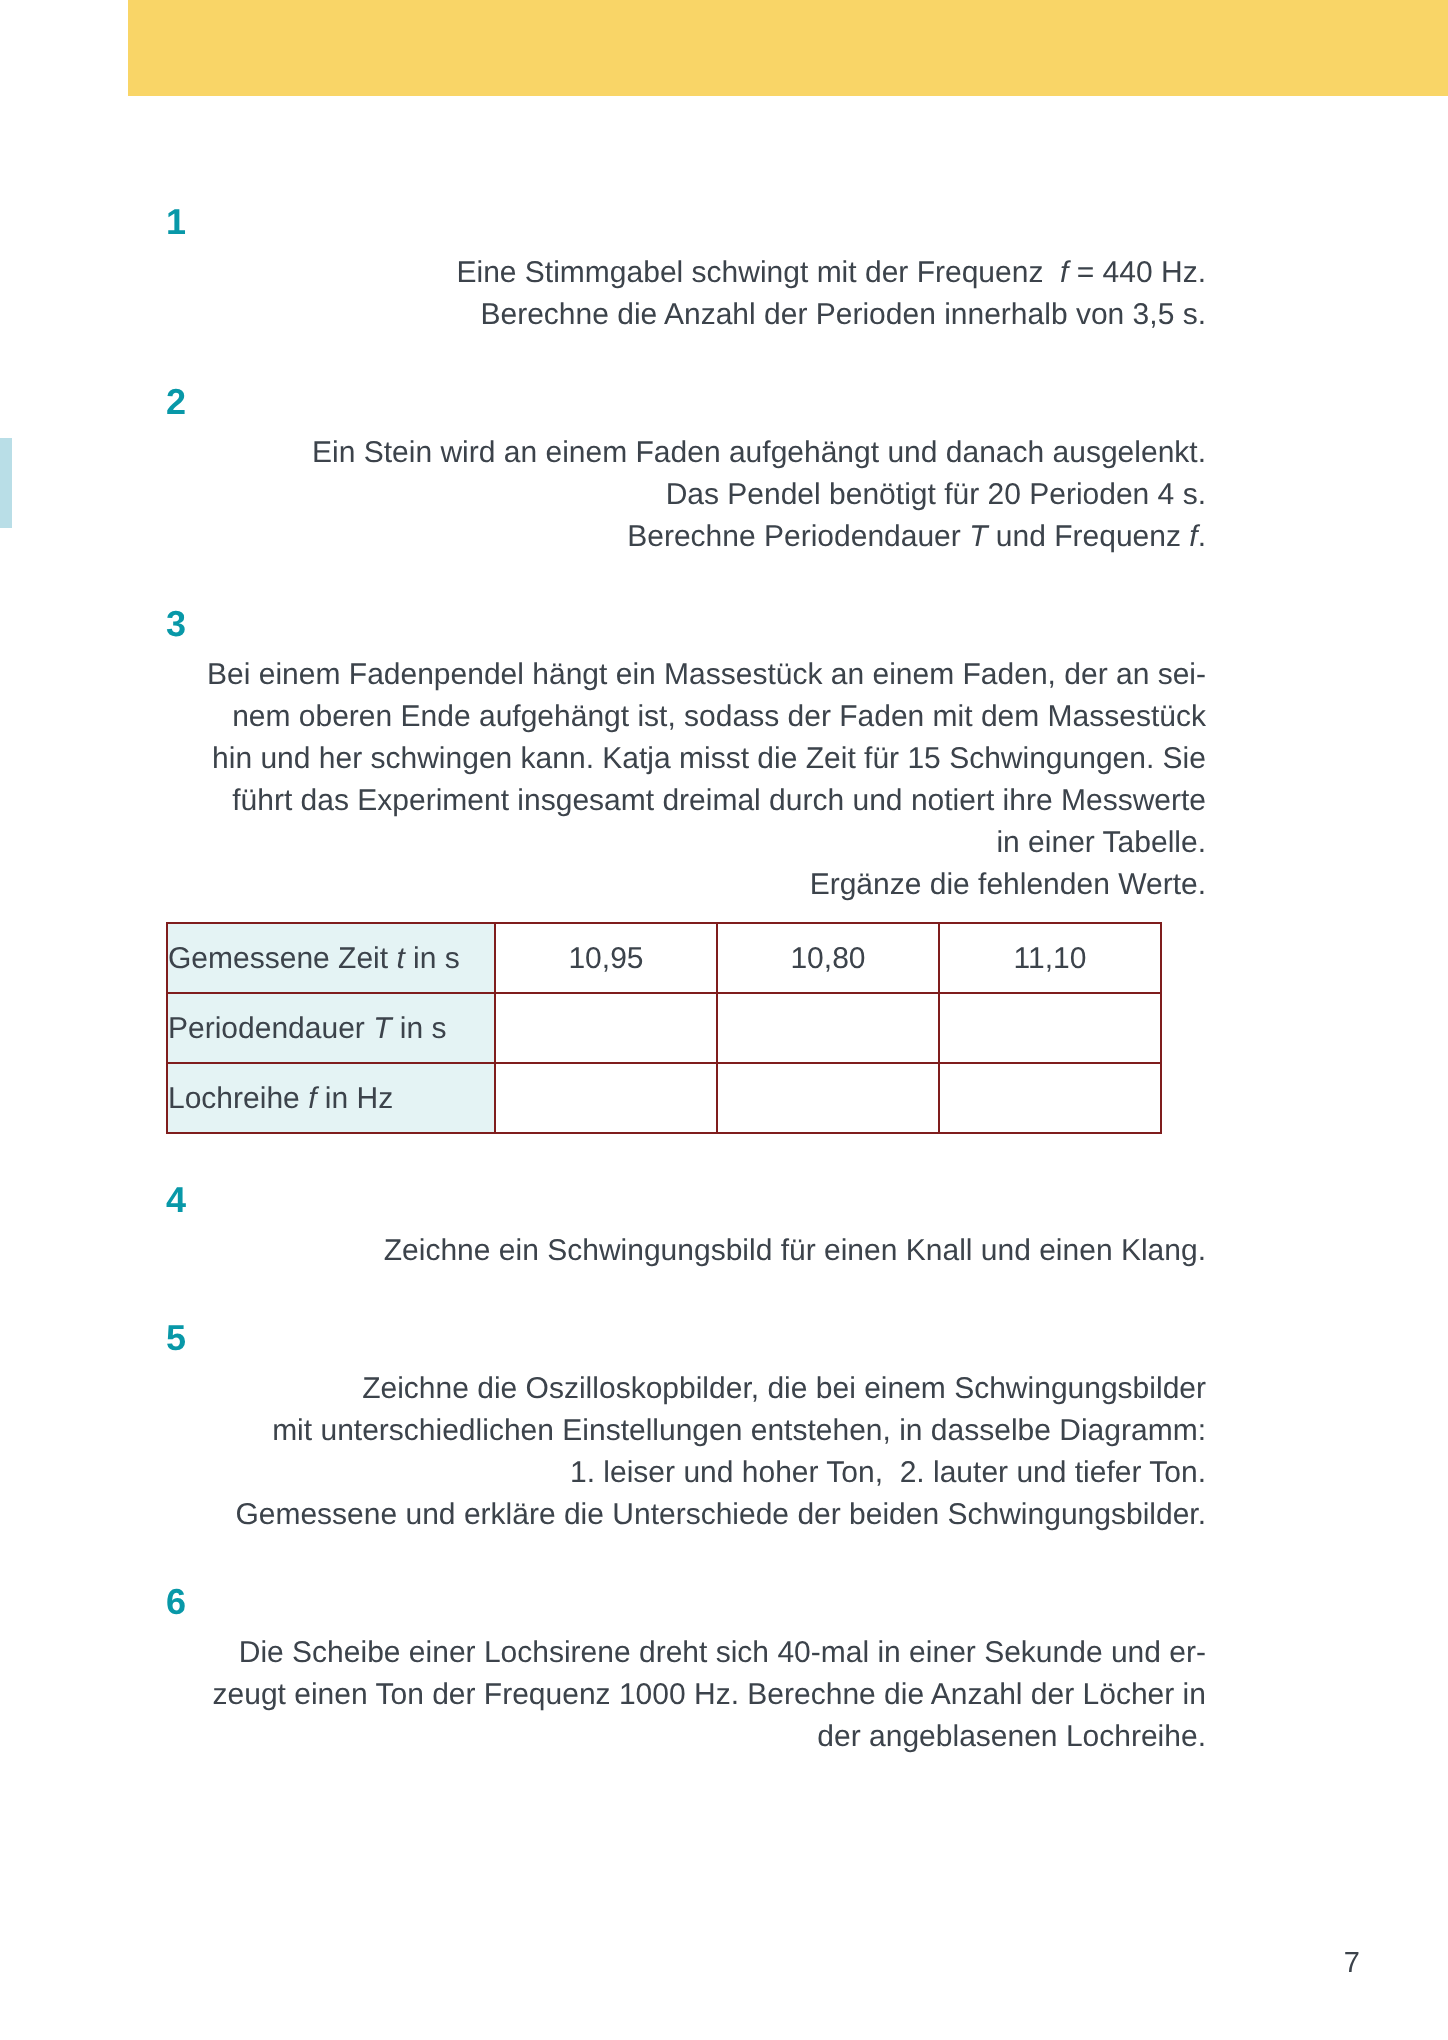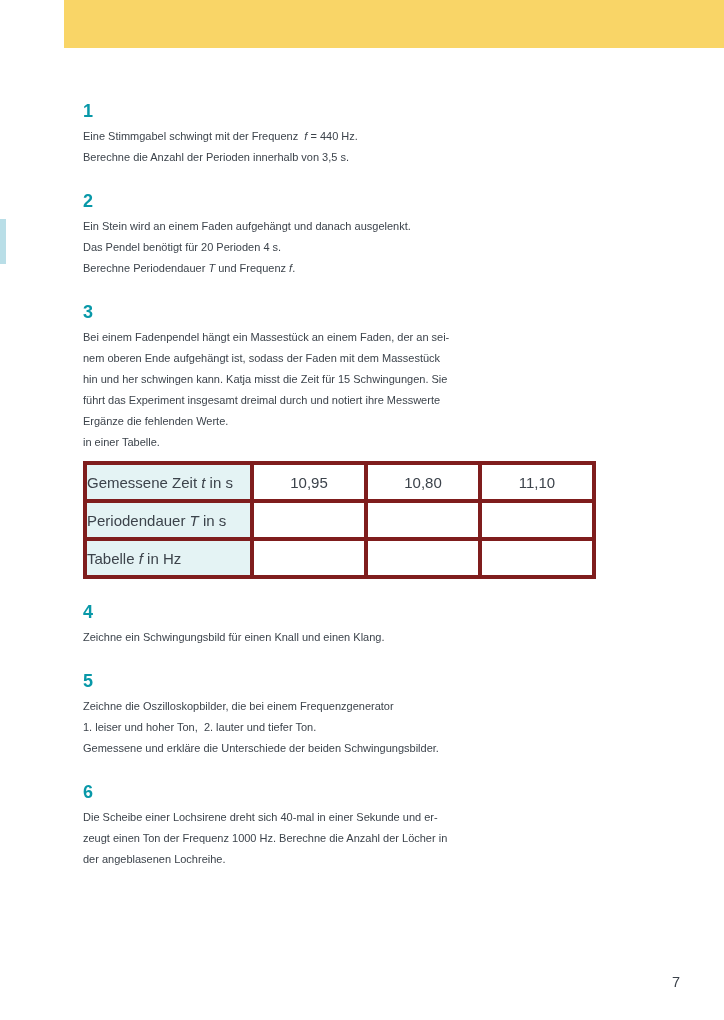--- a/index.html
+++ b/index.html
@@ -36,31 +36,32 @@
   }
   .task + .task { margin-top: 22px; }
   h2.num {
     margin: 0 0 4px 0;
     font-size: 18px;
     line-height: 22px;
     font-weight: bold;
     color: #0898A8;
   }
   .line {
-    font-size: 11px;
+    font-size: 15px;
     line-height: 21px;
     white-space: pre-wrap;
+    text-align: right;
   }
   .var { font-style: italic; }
   table.mtable {
     border-collapse: collapse;
     margin-top: 8px;
   }
   table.mtable td {
-    border: 4px solid #7f1d1d;
+    border: 1px solid #7f1d1d;
     height: 34px;
     font-size: 15px;
     padding: 0;
   }
   td.lbl {
     background: #E4F3F4;
     width: 163px;
     padding-left: 10px;
     white-space: pre-wrap;
   }
@@ -99,55 +100,56 @@
       <div class="line">Das Pendel benötigt für 20 Perioden 4 s.</div>
       <div class="line"><span>Berechne Periodendauer </span><span class="var">T</span><span> und Frequenz </span><span class="var">f</span><span>.</span></div>
     </section>
 
     <section class="task">
       <h2 class="num">3</h2>
       <div class="line">Bei einem Fadenpendel hängt ein Massestück an einem Faden, der an sei-</div>
       <div class="line">nem oberen Ende aufgehängt ist, sodass der Faden mit dem Massestück</div>
       <div class="line">hin und her schwingen kann. Katja misst die Zeit für 15 Schwingungen. Sie</div>
       <div class="line">führt das Experiment insgesamt dreimal durch und notiert ihre Messwerte</div>
+      <div class="line">in einer Tabelle.</div>
       <div class="line">Ergänze die fehlenden Werte.</div>
-      <div class="line">in einer Tabelle.</div>
 
       <table class="mtable">
         <tbody>
             <tr>
           <td class="lbl"><span>Gemessene Zeit </span><span class="var">t</span><span> in s</span></td>
           <td class="val">10,95</td>
           <td class="val">10,80</td>
           <td class="val">11,10</td>
         </tr>
         <tr>
           <td class="lbl"><span>Periodendauer </span><span class="var">T</span><span> in s</span></td>
           <td class="val"></td>
           <td class="val"></td>
           <td class="val"></td>
         </tr>
         <tr>
-          <td class="lbl"><span>Tabelle </span><span class="var">f</span><span> in Hz</span></td>
+          <td class="lbl"><span>Lochreihe </span><span class="var">f</span><span> in Hz</span></td>
           <td class="val"></td>
           <td class="val"></td>
           <td class="val"></td>
         </tr>
       </tbody>
         </table>
     </section>
 
     <section class="task">
       <h2 class="num">4</h2>
       <div class="line">Zeichne ein Schwingungsbild für einen Knall und einen Klang.</div>
     </section>
 
     <section class="task">
       <h2 class="num">5</h2>
-      <div class="line">Zeichne die Oszilloskopbilder, die bei einem Frequenzgenerator</div>
+      <div class="line">Zeichne die Oszilloskopbilder, die bei einem Schwingungsbilder</div>
+      <div class="line">mit unterschiedlichen Einstellungen entstehen, in dasselbe Diagramm:</div>
       <div class="line">1. leiser und hoher Ton,  2. lauter und tiefer Ton.</div>
       <div class="line">Gemessene und erkläre die Unterschiede der beiden Schwingungsbilder.</div>
     </section>
 
     <section class="task">
       <h2 class="num">6</h2>
       <div class="line">Die Scheibe einer Lochsirene dreht sich 40-mal in einer Sekunde und er-</div>
       <div class="line">zeugt einen Ton der Frequenz 1000 Hz. Berechne die Anzahl der Löcher in</div>
       <div class="line">der angeblasenen Lochreihe.</div>
     </section>

